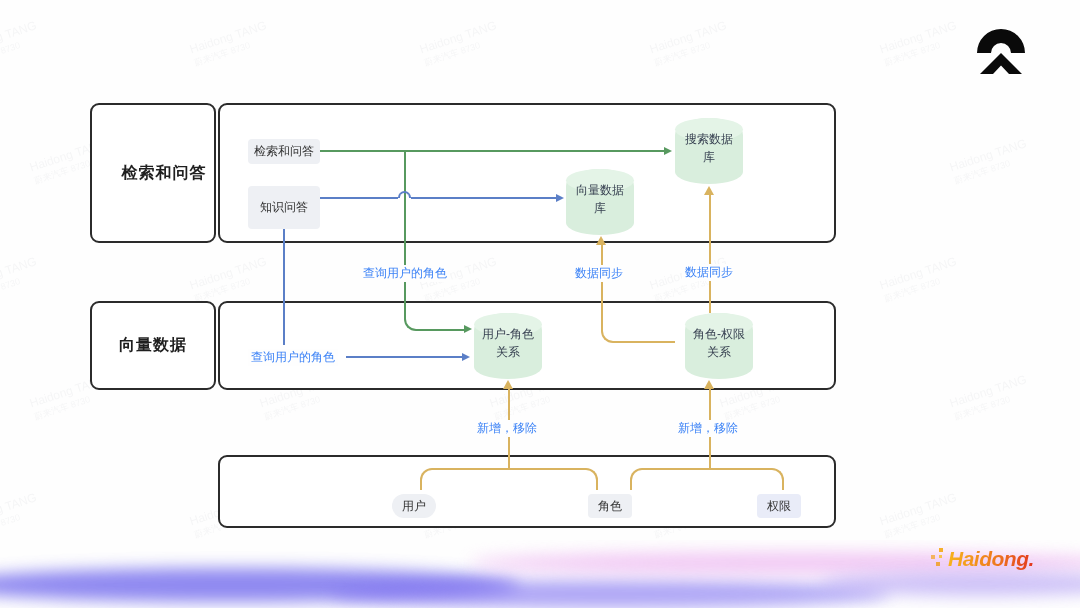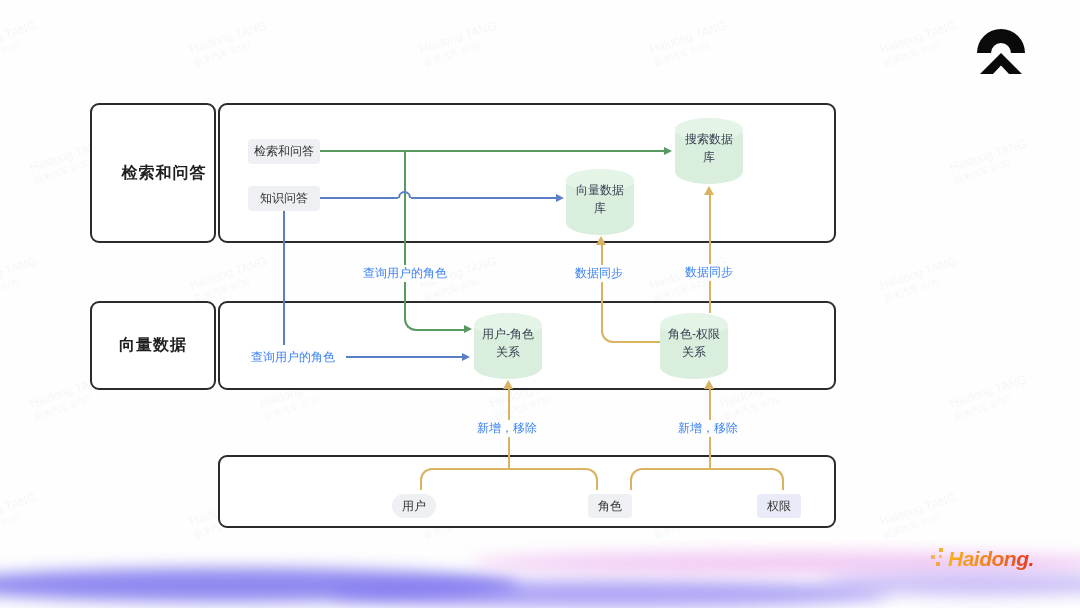--- a/index.html
+++ b/index.html
@@ -191,38 +191,38 @@
     <path fill="#0a0a0a" d="M6,47 L27,26 L48,47 L35,47 L27,38.5 L19,47 Z"></path>
   </svg>
 
   <div class="box band-label b1l">检索和问答</div>
   <div class="box b1m"></div>
   <div class="box band-label b2l">向量数据</div>
   <div class="box b2m"></div>
   <div class="box b3m"></div>
 
   <div class="chip" style="left:248px;top:139px;width:72px;height:25px;">检索和问答</div>
-  <div class="chip" style="left:248px;top:186px;width:72px;height:25px;">知识问答</div>
+  <div class="chip" style="left:248px;top:186px;width:72px;height:43px;">知识问答</div>
   <div class="chip" style="left:392px;top:494px;width:44px;height:24px;border-radius:12px;">用户</div>
   <div class="chip" style="left:588px;top:494px;width:44px;height:24px;">角色</div>
   <div class="chip lav" style="left:757px;top:494px;width:44px;height:24px;">权限</div>
 
   <div class="cyl" style="left:675px;top:118px;">
     <span class="cyl-label">搜索数据
 库</span>
     </div>
   <div class="cyl" style="left:566px;top:169px;">
     <span class="cyl-label">向量数据
 库</span>
     </div>
   <div class="cyl" style="left:474px;top:313px;">
     <span class="cyl-label">用户-角色
 关系</span>
     </div>
-  <div class="cyl" style="left:660px;top:313px;">
+  <div class="cyl" style="left:685px;top:313px;">
     <span class="cyl-label">角色-权限
 关系</span>
     </div>
 
   <div class="ln green" style="left:320px;top:150px;width:344px;height:2px;"></div>
   <div class="arr arr-r-green" style="left:664px;top:147px;"></div>
   <div class="ln elbow-bl elbow-green" style="left:404px;top:151px;width:62px;height:180px;"></div>
   <div class="arr arr-r-green" style="left:464px;top:325px;"></div>
 
   <div class="ln blue" style="left:320px;top:197px;width:78px;height:2px;"></div>

